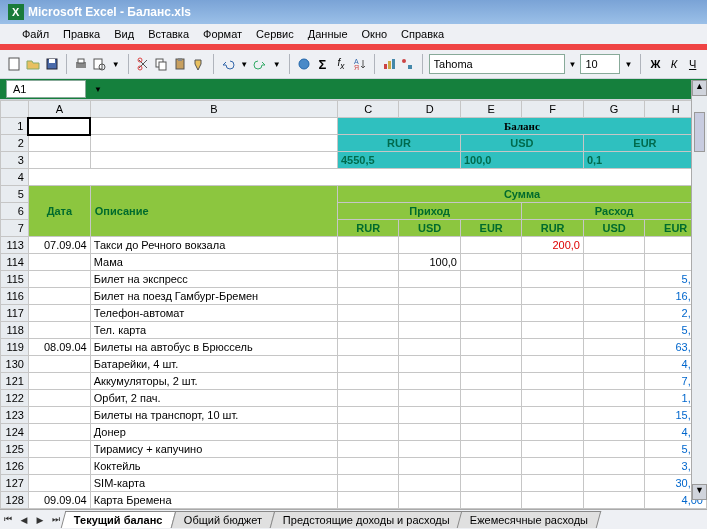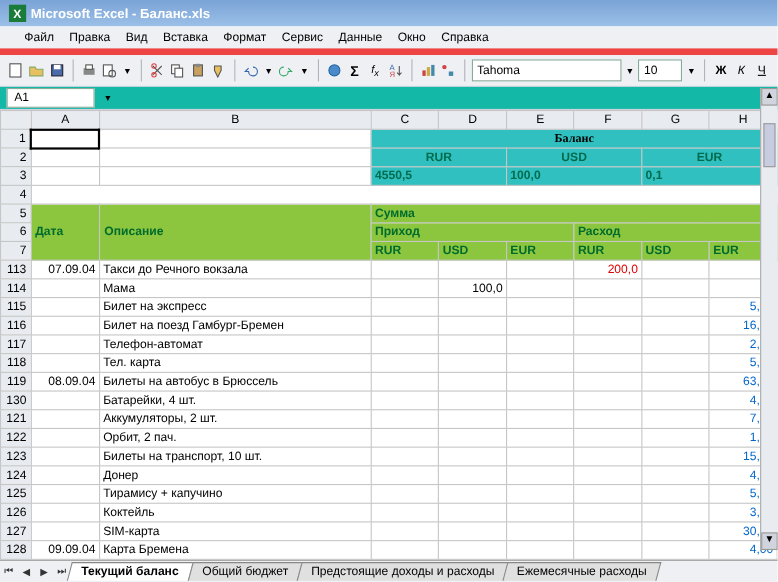--- a/index.html
+++ b/index.html
@@ -8,35 +8,35 @@
 .titlebar svg { margin-right: 4px; }
 .menubar { background: #eef0f4; padding: 2px 16px; display: flex; gap: 2px; border-bottom: 6px solid #ef4444; }
 .menubar span { padding: 2px 6px; cursor: default; }
 .toolbar { background: #eef0f4; padding: 3px 6px; display: flex; align-items: center; gap: 2px; border-bottom: 1px solid #cfd4dc; }
 .tbtn { width: 22px; height: 22px; display: flex; align-items: center; justify-content: center; cursor: pointer; border: 1px solid transparent; }
 .sep { width: 1px; height: 20px; background: #b0b4bc; margin: 0 4px; }
 .fontsel { height: 20px; font-size: 11px; border: 1px solid #8a9; background: #fff; padding: 1px 4px; }
 .fontsel.wide { width: 136px; }
 .fontsel.narrow { width: 40px; }
 .drop { font-size: 8px; padding: 0 2px; cursor: pointer; }
-.namebox-row { background: #14b8a6; padding: 1px 6px; display: flex; align-items: center; gap: 6px; border-bottom: 1px solid #cfd4dc; }
+.namebox-row { background: #15803d; padding: 1px 6px; display: flex; align-items: center; gap: 6px; border-bottom: 1px solid #cfd4dc; }
 .namebox { width: 80px; height: 18px; border: 1px solid #8a9; background: #fff; padding: 1px 6px; font-size: 11px; }
 .grid-wrap { position: relative; height: 420px; overflow: hidden; }
 table.grid { border-collapse: collapse; table-layout: fixed; }
 .grid th, .grid td { border: 1px solid #c6c6c6; font-size: 11px; padding: 1px 3px; height: 17px; }
 .grid th { background: #e8ecf0; font-weight: normal; text-align: center; }
 .grid th.rowhdr { background: #e8ecf0; width: 28px; text-align: right; padding-right: 4px; }
 .col-a { width: 62px; }
 .col-b { width: 250px; }
 .col-c, .col-d, .col-e, .col-f, .col-g, .col-h { width: 62px; }
 .active-cell { border: 2px solid #000 !important; }
 .balance-hdr { background: #2fc0bf; text-align: center; color: #000; font-weight: bold; font-family: Liberation Serif, serif; }
 .balance-sub { background: #2fc0bf; text-align: center; color: #006b4d; font-weight: bold; }
 .balance-val { background: #2fc0bf; text-align: left; color: #006b4d; font-weight: bold; }
-.green-hdr { background: #8cc63f; color: #006b2d; font-weight: bold; }
+.green-hdr { background: #8cc63f; color: #006b2d; font-weight: bold; text-align: center; }
 .green-hdr.left { text-align: left; padding-left: 4px; }
 .data-row td { background: #fff; }
 .data-row td.date { text-align: right; color: #000; }
 .data-row td.desc { text-align: left; }
 .data-row td.num { text-align: right; }
 .red { color: #d00; }
 .blue { color: #0066cc; }
 .sheet-tabs { position: absolute; bottom: 0; left: 0; right: 0; height: 20px; background: #eef0f4; display: flex; align-items: center; border-top: 1px solid #aaa; }
 .navbtn { width: 16px; height: 16px; display: flex; align-items: center; justify-content: center; cursor: pointer; font-size: 9px; color: #333; }
 .tab { padding: 2px 10px; border: 1px solid #888; border-bottom: none; background: #e0e0e0; margin-left: -1px; font-size: 11px; cursor: pointer; transform: skewX(-15deg); }

